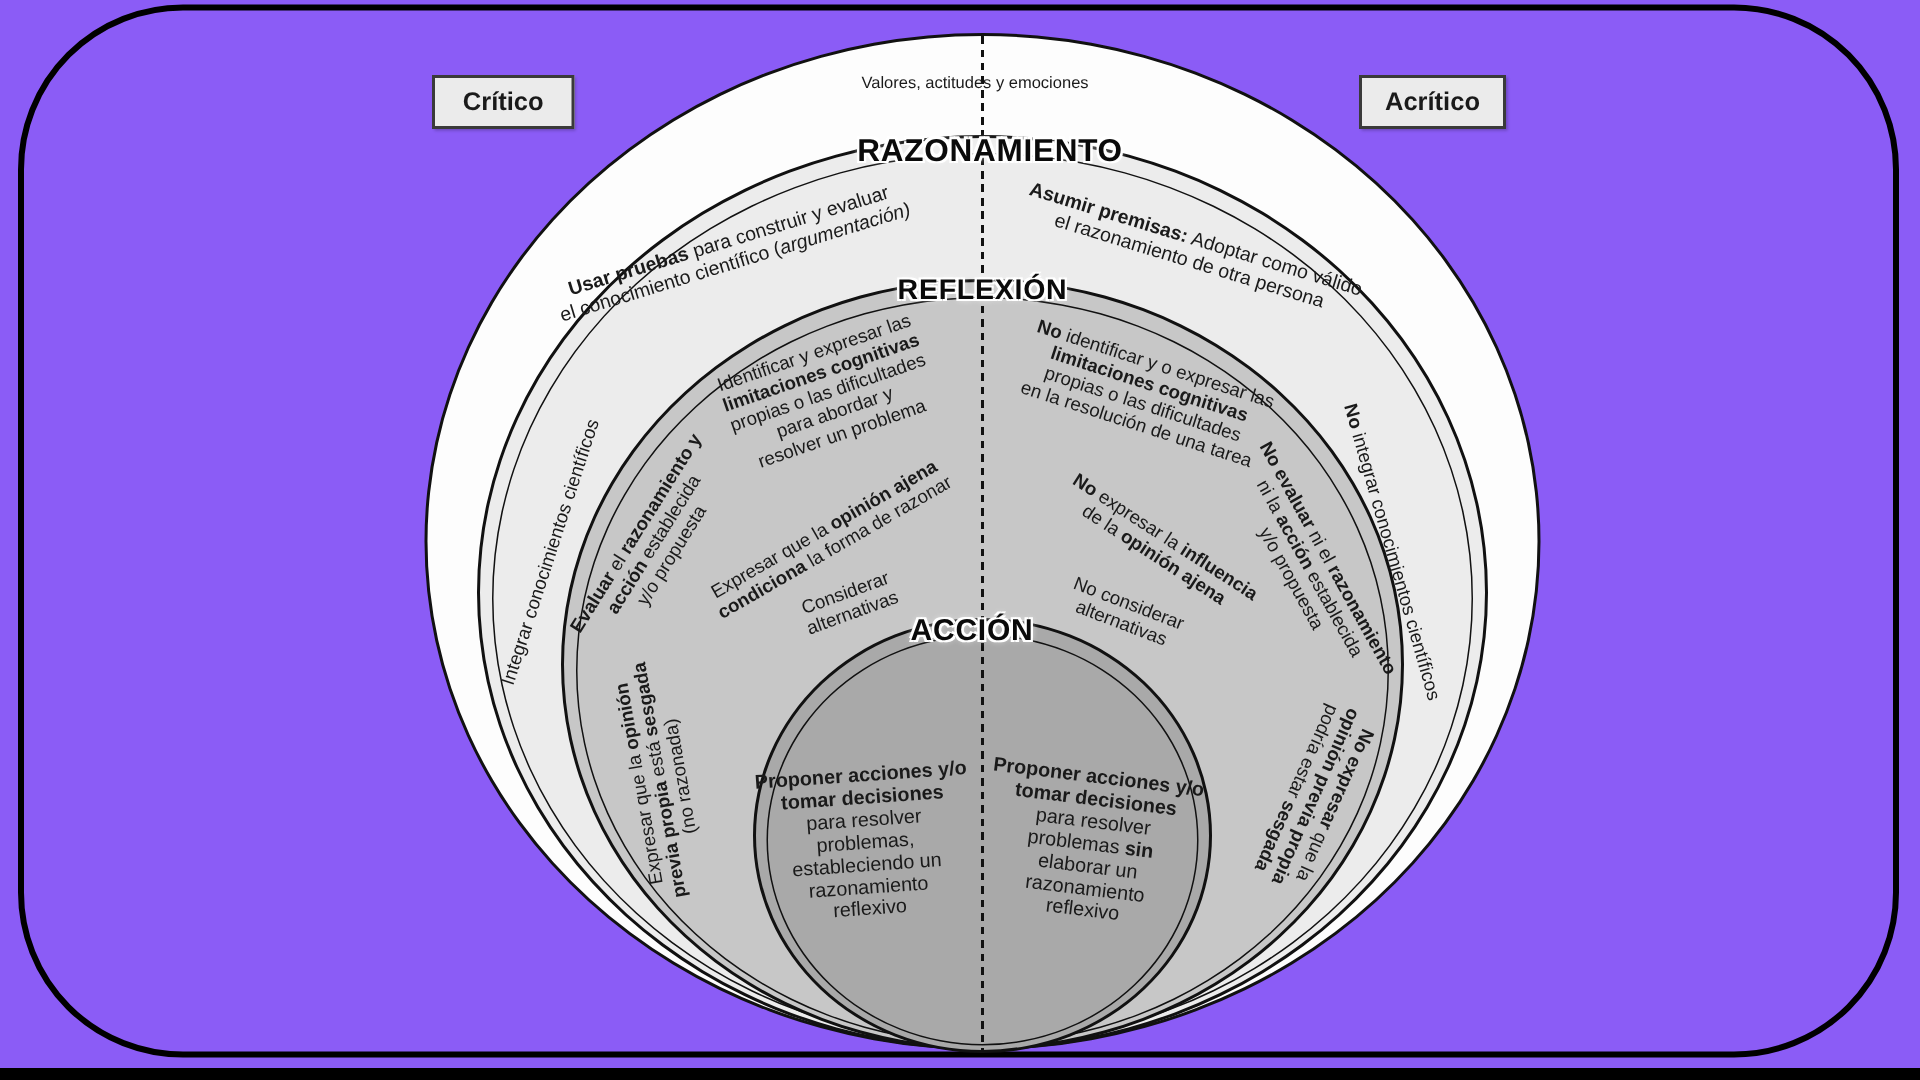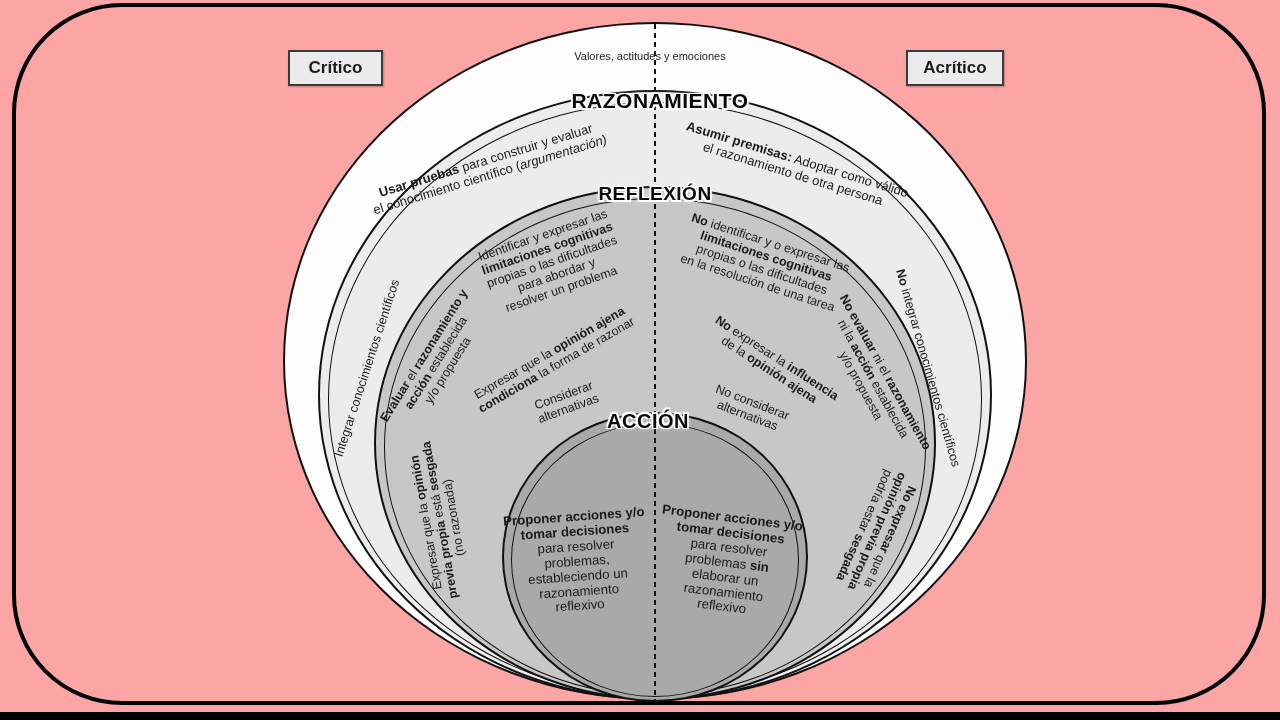--- a/index.html
+++ b/index.html
@@ -1,17 +1,17 @@
 <!DOCTYPE html>
 <html><head>
 <meta charset="utf-8">
 <style>
   html,body{margin:0;padding:0;}
   #stage{
-    position:relative;width:1280px;height:720px;background:#fca5a5;overflow:hidden;
+    position:relative;width:1280px;height:720px;background:#8b5cf6;overflow:hidden;
     font-family:"Liberation Sans","DejaVu Sans",sans-serif;color:#1a1a1a;
   }
   .frame{
     position:absolute;left:12px;top:3px;width:1254px;height:702px;
     border:4px solid #000;border-radius:110px;box-sizing:border-box;
   }
   .bottom-bar{position:absolute;left:0;top:712px;width:1280px;height:8px;background:#000;}
   .ellipse{position:absolute;border-radius:50%;box-sizing:border-box;border:2.5px solid #111;}
   .ellipse.thin{border-width:1.5px;background:transparent !important;}
   .dash-line{

